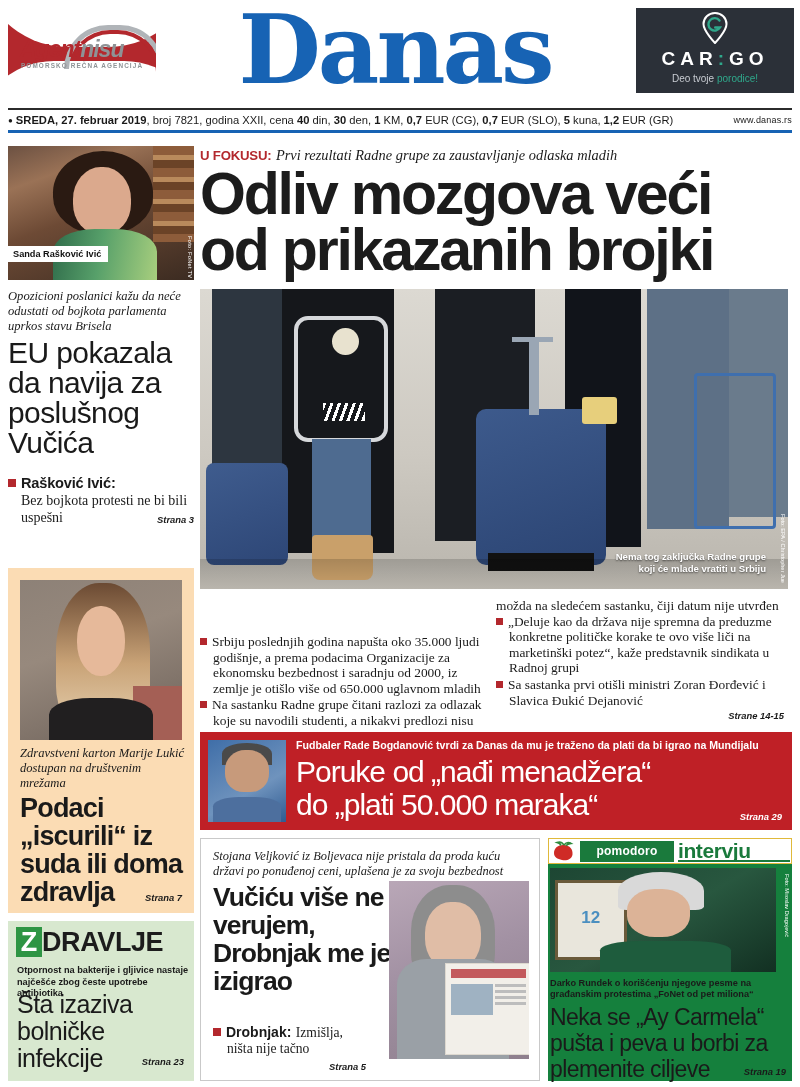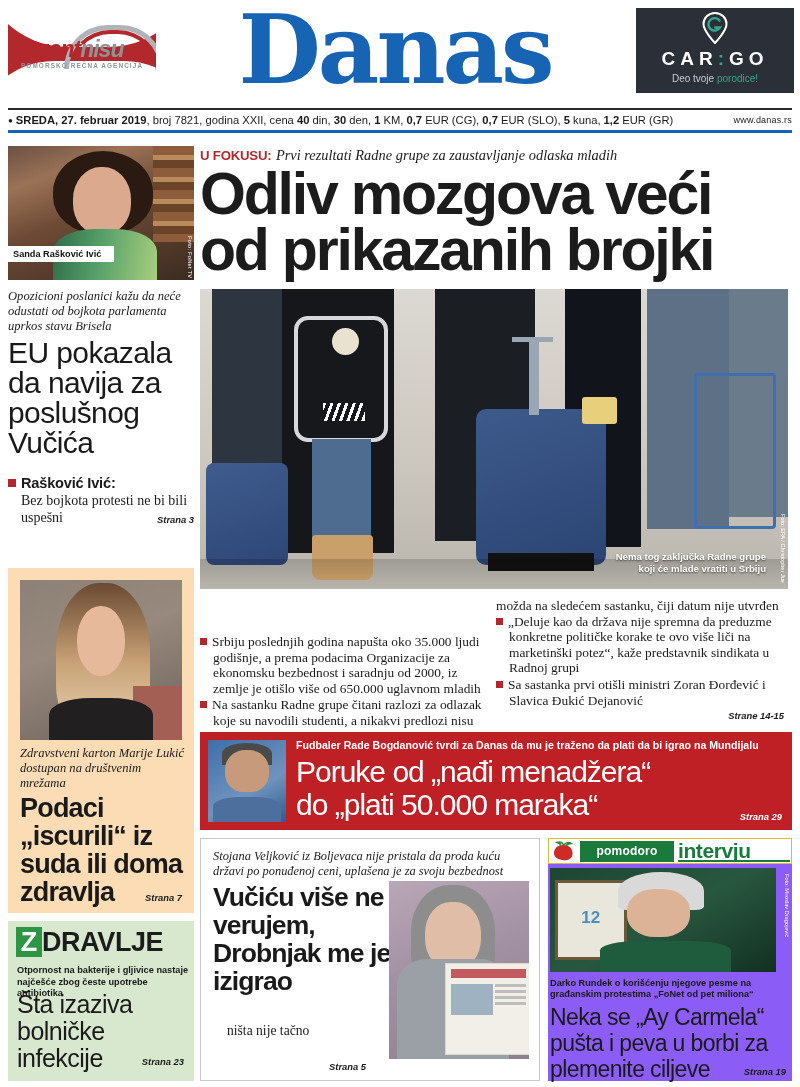--- a/index.html
+++ b/index.html
@@ -99,21 +99,21 @@
       background:#2a1a12; border-radius:50% 50% 45% 45%; }
   .ph-sanda .face { position:absolute; left:35%; top:16%; width:31%; height:50%;
       background:#dba98d; border-radius:48% 48% 45% 45%; }
   .ph-sanda .scarf { position:absolute; left:24%; top:62%; width:56%; height:42%;
       background:linear-gradient(100deg,#2f6b4a,#57a06a 45%,#a9cf7e 100%);
       border-radius:40% 40% 0 0; }
   .ph-sanda .shelf { position:absolute; right:0; top:0; width:22%; height:72%;
       background:repeating-linear-gradient(180deg,#8d5c3a 0 9px,#b98a5c 9px 14px,#6b4327 14px 22px);}
   .cap-tag {
     position:absolute; left:0; bottom:18px; background:#fff; color:#111;
-    font-size:9.2px; font-weight:bold; padding:2px 13px 2px 5px; line-height:12px;
+    font-size:9.2px; font-weight:bold; padding:2px 7px 2px 5px; line-height:12px;
     white-space:nowrap;
   }
   .vcredit {
     position:absolute; right:1px; bottom:2px;
     font-size:5.6px; color:#fff; letter-spacing:.3px;
     writing-mode:vertical-rl; white-space:nowrap;
   }
 
   .lc-kicker {
     margin-top:9px; width:182px;
@@ -271,21 +271,21 @@
       background:#9fb2c2; }
   .bv-photo .paper .tx { position:absolute; left:58%; top:22%; width:36%; height:3%;
       background:#bdbdbd; box-shadow:0 6px 0 #bdbdbd, 0 12px 0 #bdbdbd, 0 18px 0 #bdbdbd; }
   .bv-bul { position:absolute; left:12px; top:184px; width:200px; }
   .bv-bul-lead { font-size:14px; font-weight:bold; }
   .bv-bul-txt { font-family:"Liberation Serif", serif; font-size:13.6px; }
   .bv-bul-txt2 { font-family:"Liberation Serif", serif; font-size:13.6px; padding-left:14px; }
   .bv-strana { position:absolute; left:128px; top:222px; }
 
   
-  .box-pomo { position:absolute; left:548px; top:838px; width:244px; height:243px; background:#8b5cf6; }
+  .box-pomo { position:absolute; left:548px; top:838px; width:244px; height:243px; background:#15803d; }
   .pm-bar { position:absolute; left:0; top:0; width:244px; height:26px;
       border:1.5px solid #e0b93a; background:#fff; }
   .pm-tomato { position:absolute; left:3px; top:2px; width:26px; height:21px; }
   .pm-green { position:absolute; left:31px; top:1.5px; width:94px; height:21px; background:#1a7a3c; }
   .pm-green span { color:#fff; font-size:12px; font-weight:bold; line-height:21px;
       display:block; text-align:center; letter-spacing:.2px;}
   .pm-iv { position:absolute; left:129px; top:0px; width:112px; height:23px;
       color:#1a7a3c; font-size:21px; font-weight:bold; line-height:23px;
       letter-spacing:-.4px; border-bottom:2px solid #1a7a3c; }
   .pm-photo { position:absolute; left:2px; top:30px; width:226px; height:104px; overflow:hidden;
@@ -468,20 +468,21 @@
       <div class="hair"></div>
       <div class="face"></div>
       <div class="cardi"></div>
       <div class="paper">
         <div class="hl"></div>
         <div class="img"></div>
         <div class="tx"></div>
       </div>
     </div>
     <div class="bv-bul">
+      <div><span class="sq"></span><span class="bv-bul-lead">Drobnjak:</span> <span class="bv-bul-txt">Izmišlja,</span></div>
       <div class="bv-bul-txt2">ništa nije tačno</div>
     </div>
     <div class="strana bv-strana">Strana 5</div>
   </div>
 
   <div class="box-pomo">
     <div class="pm-bar">
       <svg class="pm-tomato" viewBox="0 0 26 21">
         <path d="M2 12 C2 6.5 7 3.5 12 4 C18 4.6 21 8 20.5 13.5 C20 18 15 20 10 19 C5.4 18 2 16.2 2 12 Z" fill="#cf2b26"></path>
         <path d="M12 4 C10 1 7 0.6 5 1.5 C7.5 2 8.5 3 9 4.6 M12 4 C14 1.4 17 1.2 19 2.4 C16.6 2.6 15 3.4 14 4.8" fill="none" stroke="#2e8b3d" stroke-width="1.6"></path>

